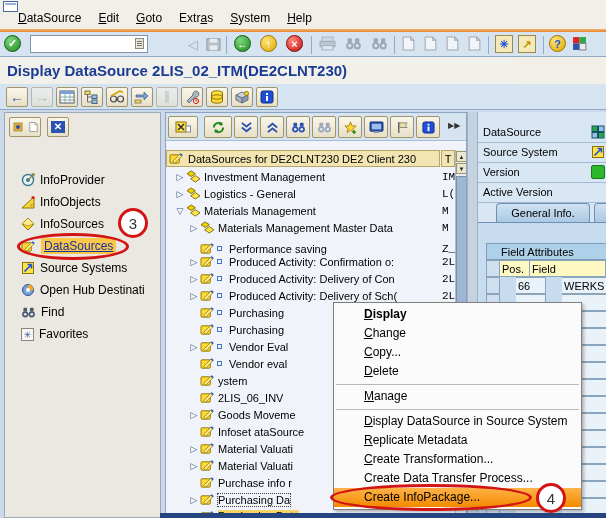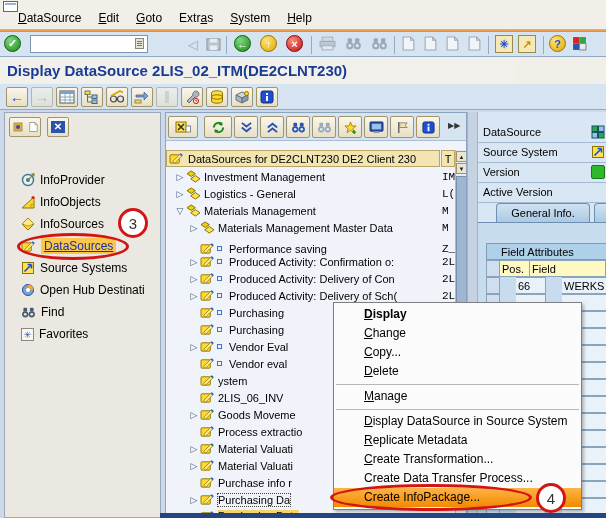--- a/index.html
+++ b/index.html
@@ -603,21 +603,21 @@
         <svg width="15" height="13" viewBox="0 0 16 14" style="flex:none">
           <use href="#sym-ds"></use>
         </svg>
         <span class="tlab">Goods Moveme</span>
       </div>
     <div class="trow l2" style="top:310px">
         <span class="exp"></span>
         <svg width="15" height="13" viewBox="0 0 16 14" style="flex:none">
           <use href="#sym-ds"></use>
         </svg>
-        <span class="tlab">Process extractio</span>
+        <span class="tlab">Infoset ataSource</span>
       </div>
     <div class="trow l2" style="top:327px">
         <span class="exp">▷</span>
         <svg width="15" height="13" viewBox="0 0 16 14" style="flex:none">
           <use href="#sym-ds"></use>
         </svg>
         <span class="tlab">Material Valuati</span>
       </div>
     <div class="trow l2" style="top:344px">
         <span class="exp">▷</span>

